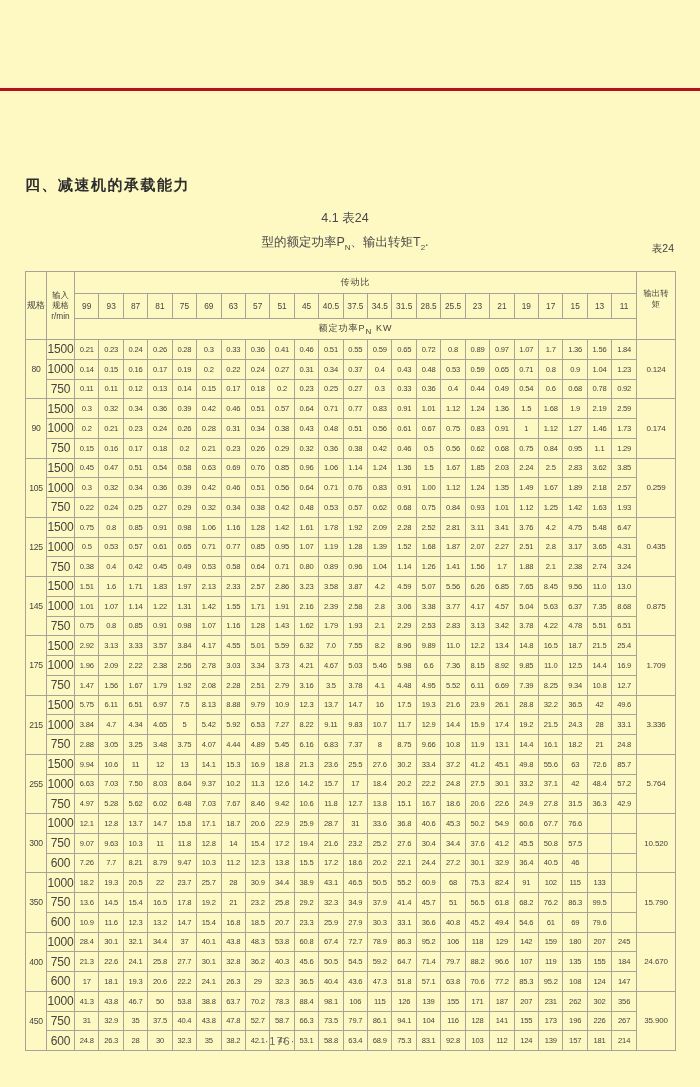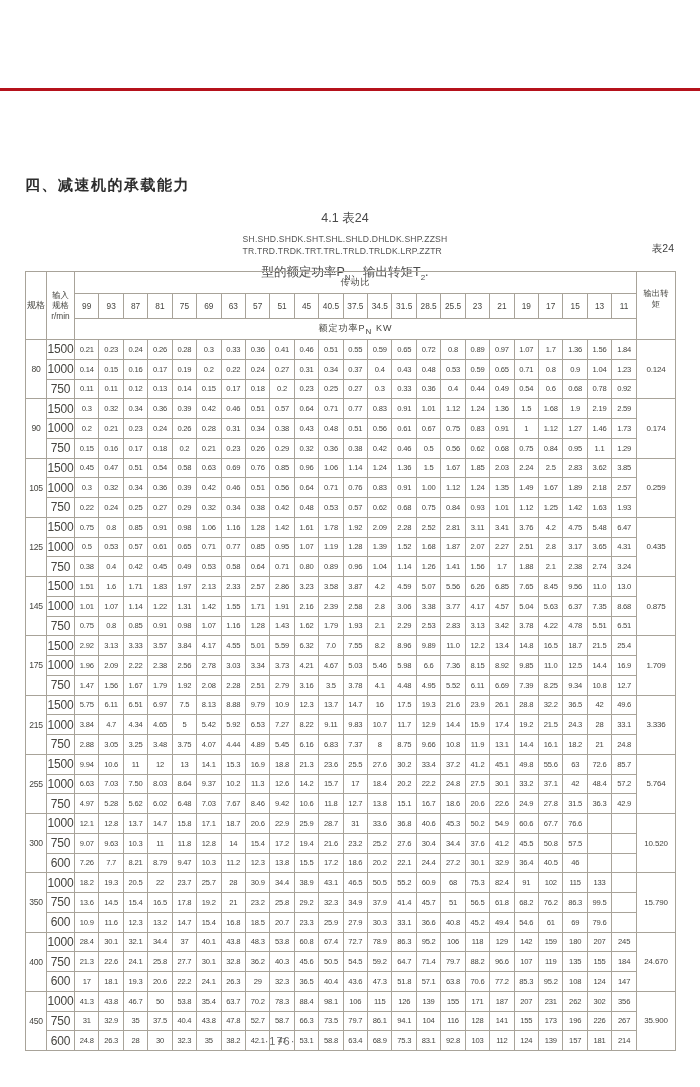--- a/index.html
+++ b/index.html
@@ -1,18 +1,18 @@
 <!DOCTYPE html>
 <html><head>
 <meta charset="utf-8">
 <style>
   html,body{margin:0;padding:0;background:#e8e8e8;}
   .page{
     position:relative;width:700px;height:1087px;margin:0 auto;
-    background:#ffffff;overflow:hidden;
+    background:#fef9c3;overflow:hidden;
     font-family:"Liberation Sans","DejaVu Sans",sans-serif;color:#3f3f3f;
   }
   .red-rule{position:absolute;top:88px;left:0;width:700px;height:3px;background:#b5121b;}
   .section-title{
     position:absolute;top:176px;left:25px;margin:0;
     font-size:15px;font-weight:bold;color:#2d2d2d;letter-spacing:1.5px;
   }
   .subtitle{
     position:absolute;top:210px;left:25px;width:640px;
     display:flex;align-items:center;gap:7px;color:#4a4a4a;flex-direction:column;
@@ -55,24 +55,20 @@
 <body>
 
 <div class="page">
 
   <div class="red-rule"></div>
 
   <h1 class="section-title">四、减速机的承载能力</h1>
 
   <div class="subtitle">
     <span class="subsection-label">4.1 表24</span>
-    <span class="models">
-      <div>SH.SHD.SHDK.SHT.SHL.SHLD.DHLDK.SHP.ZZSH</div>
-      <div>TR.TRD.TRDK.TRT.TRL.TRLD.TRLDK.LRP.ZZTR</div>
-    </span>
     <span class="suffix"><span>型的额定功率P</span><sub>N</sub><span>、输出转矩T</span><sub>2</sub><span>.</span></span>
   </div>
 
   <div class="table-label">表24</div>
 
   <table class="rating">
     <colgroup id="colgroup">
       <col class="c-spec">
         <col class="c-speed">
     <col>
@@ -1026,21 +1022,21 @@
           <td>147</td>
         </tr>
         <tr>
           <td rowspan="3" class="spec-cell">450</td>
           <td class="speed-cell">1000</td>
           <td>41.3</td>
           <td>43.8</td>
           <td>46.7</td>
           <td>50</td>
           <td>53.8</td>
-          <td>35.4</td>
+          <td>38.8</td>
           <td>63.7</td>
           <td>70.2</td>
           <td>78.3</td>
           <td>88.4</td>
           <td>98.1</td>
           <td>106</td>
           <td>115</td>
           <td>126</td>
           <td>139</td>
           <td>155</td>

